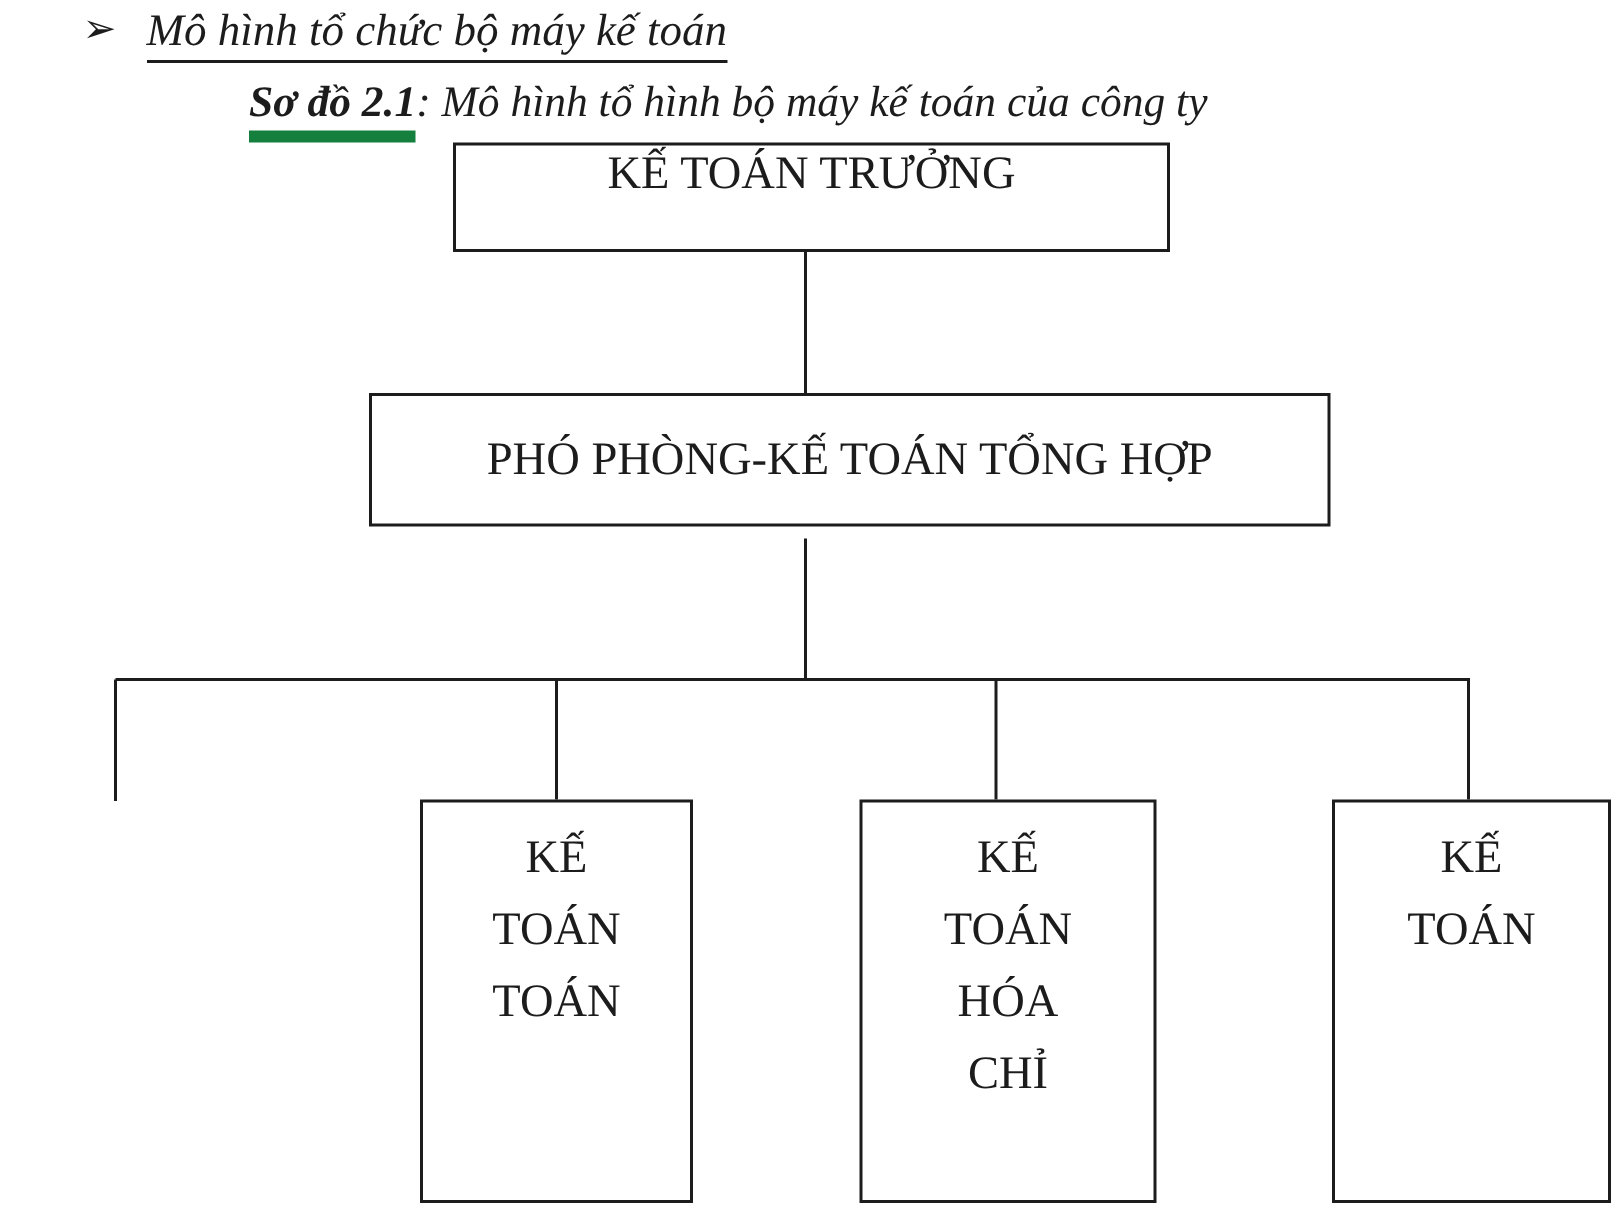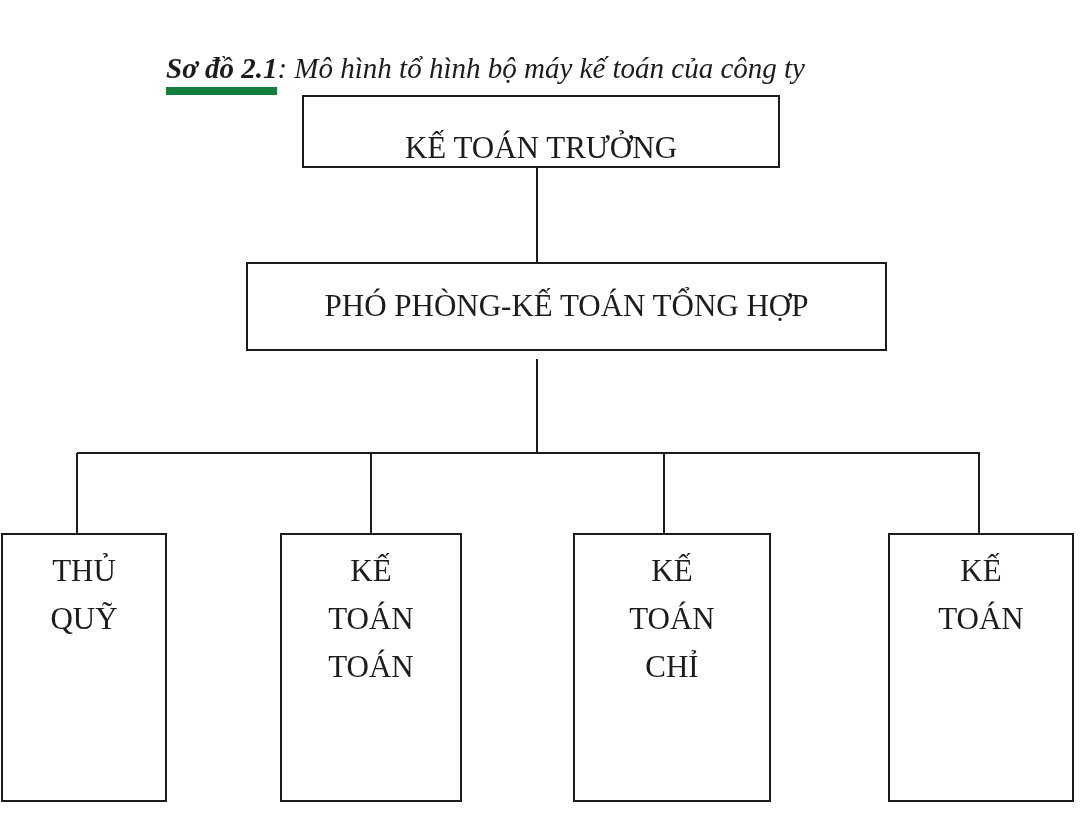--- a/index.html
+++ b/index.html
@@ -53,21 +53,21 @@
   .node {
     position: absolute;
     border: 2px solid #1c1c1c;
     background: #ffffff;
     box-sizing: border-box;
     text-align: center;
     font-size: 31px;
   }
   .node-root {
     left: 302px; top: 95px; width: 478px; height: 73px;
-    display: flex; align-items: flex-end; justify-content: center;
+    display: flex; align-items: flex-start; justify-content: center;
   }
   .node-deputy {
     left: 246px; top: 262px; width: 641px; height: 89px;
     padding-top: 24px;
   }
   .node-leaf {
     top: 533px; height: 269px;
     padding-top: 12px;
     line-height: 48px;
   }
@@ -87,20 +87,23 @@
   .drop-0 { left: 76px;  top: 453px; width: 2px; height: 81px; }
   .drop-1 { left: 370px; top: 453px; width: 2px; height: 81px; }
   .drop-2 { left: 663px; top: 453px; width: 2px; height: 81px; }
   .drop-3 { left: 978px; top: 453px; width: 2px; height: 81px; }
 </style>
 </head>
 <body>
 
 <div class="page">
 
+  <div class="heading1">
+    <span class="bullet">➢</span><span class="h1-text">Mô hình tổ chức bộ máy kế toán</span>
+  </div>
 
   <div class="heading2">
     <span class="h2-label">Sơ đồ 2.1</span><span class="h2-text">: Mô hình tổ hình bộ máy kế toán của công ty</span>
   </div>
 
   <div class="line v-root-deputy"></div>
   <div class="line v-deputy-bar"></div>
   <div class="line h-bar"></div>
   <div class="line drop-0"></div>
   <div class="line drop-1"></div>
@@ -108,34 +111,31 @@
   <div class="line drop-3"></div>
 
   <div class="node node-root">
     <span>KẾ TOÁN TRƯỞNG</span>
   </div>
 
   <div class="node node-deputy">
     <span>PHÓ PHÒNG-KẾ TOÁN TỔNG HỢP</span>
   </div>
 
-  <div class="node node-leaf leaf-0">
-    <div>THỦ</div>
-    <div>QUỸ</div>
-  </div>
 
   <div class="node node-leaf leaf-1">
     <div>KẾ</div>
     <div>TOÁN</div>
     <div>TOÁN</div>
   </div>
 
   <div class="node node-leaf leaf-2">
     <div>KẾ</div>
     <div>TOÁN</div>
+    <div>HÓA</div>
     <div>CHỈ</div>
   </div>
 
   <div class="node node-leaf leaf-3">
     <div>KẾ</div>
     <div>TOÁN</div>
   </div>
 
 </div>
 

